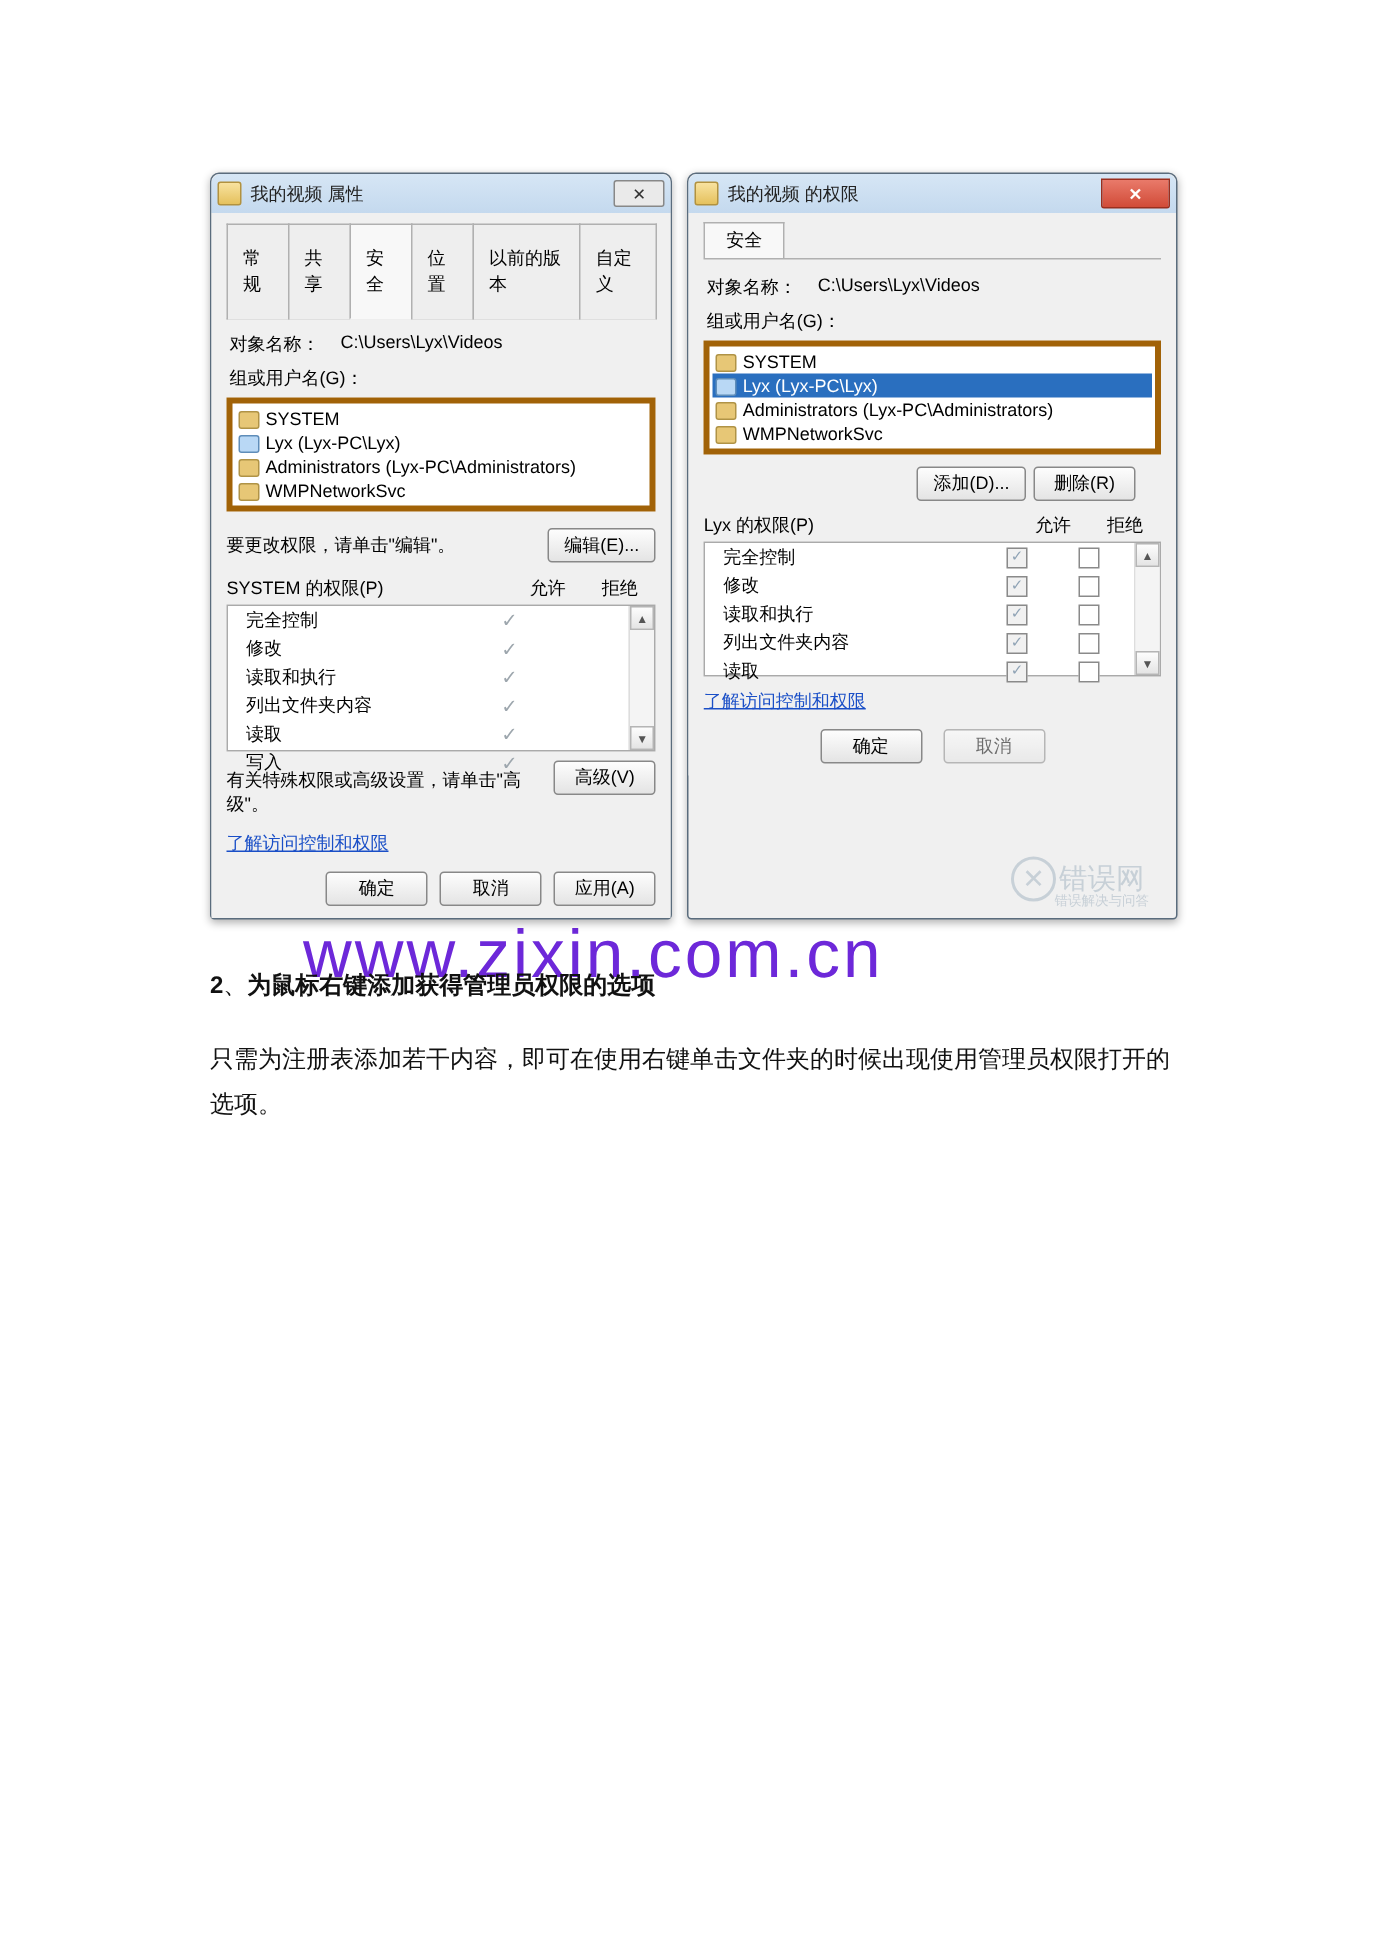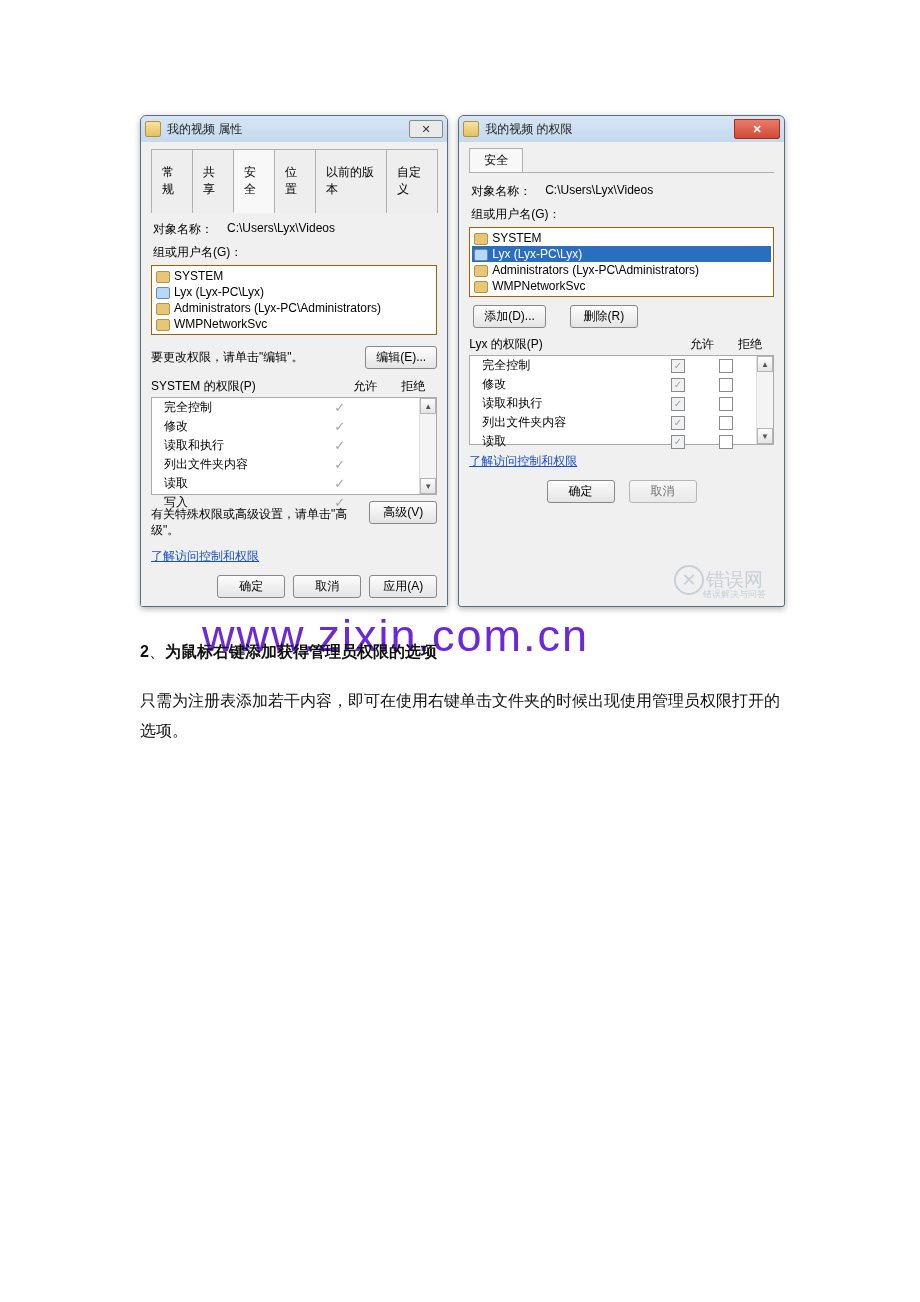--- a/index.html
+++ b/index.html
@@ -107,21 +107,21 @@
 .field-row {
   margin: 6px 2px;
   display: flex;
   gap: 14px;
 }
 .label { white-space: nowrap; }
 .value { }
 
 .list {
   background: #fff;
-  border: 1px solid #a16207;
+  border: 4px solid #a16207;
   padding: 2px;
   margin: 2px 0 8px;
 }
 .list .row {
   display: flex;
   align-items: center;
   padding: 1px 2px;
   gap: 4px;
 }
 .list .row.sel {
@@ -158,23 +158,23 @@
   background: linear-gradient(to bottom, #fdfdfd, #e4e4e4);
   border: 1px solid #888;
   border-radius: 3px;
   font-size: 12px;
   font-family: SimSun, Arial;
   text-align: center;
   cursor: pointer;
 }
 .row-right {
   display: flex;
-  justify-content: flex-start;
-  gap: 24px;
-  margin: 4px 4px 8px;
+  justify-content: flex-end;
+  gap: 5px;
+  margin: 4px 17px 8px;
 }
 
 .perm-header {
   display: flex;
   align-items: center;
   margin: 6px 0 2px;
   justify-content: flex-end;
 }
 .perm-header .pname { flex: 1; }
 .perm-header .col {

